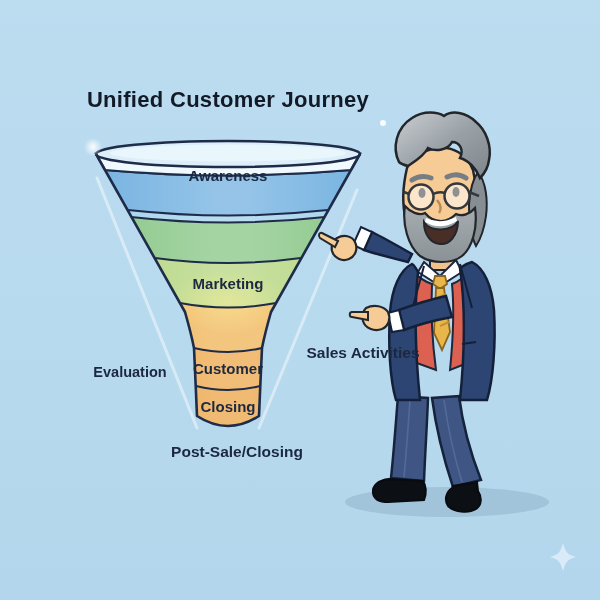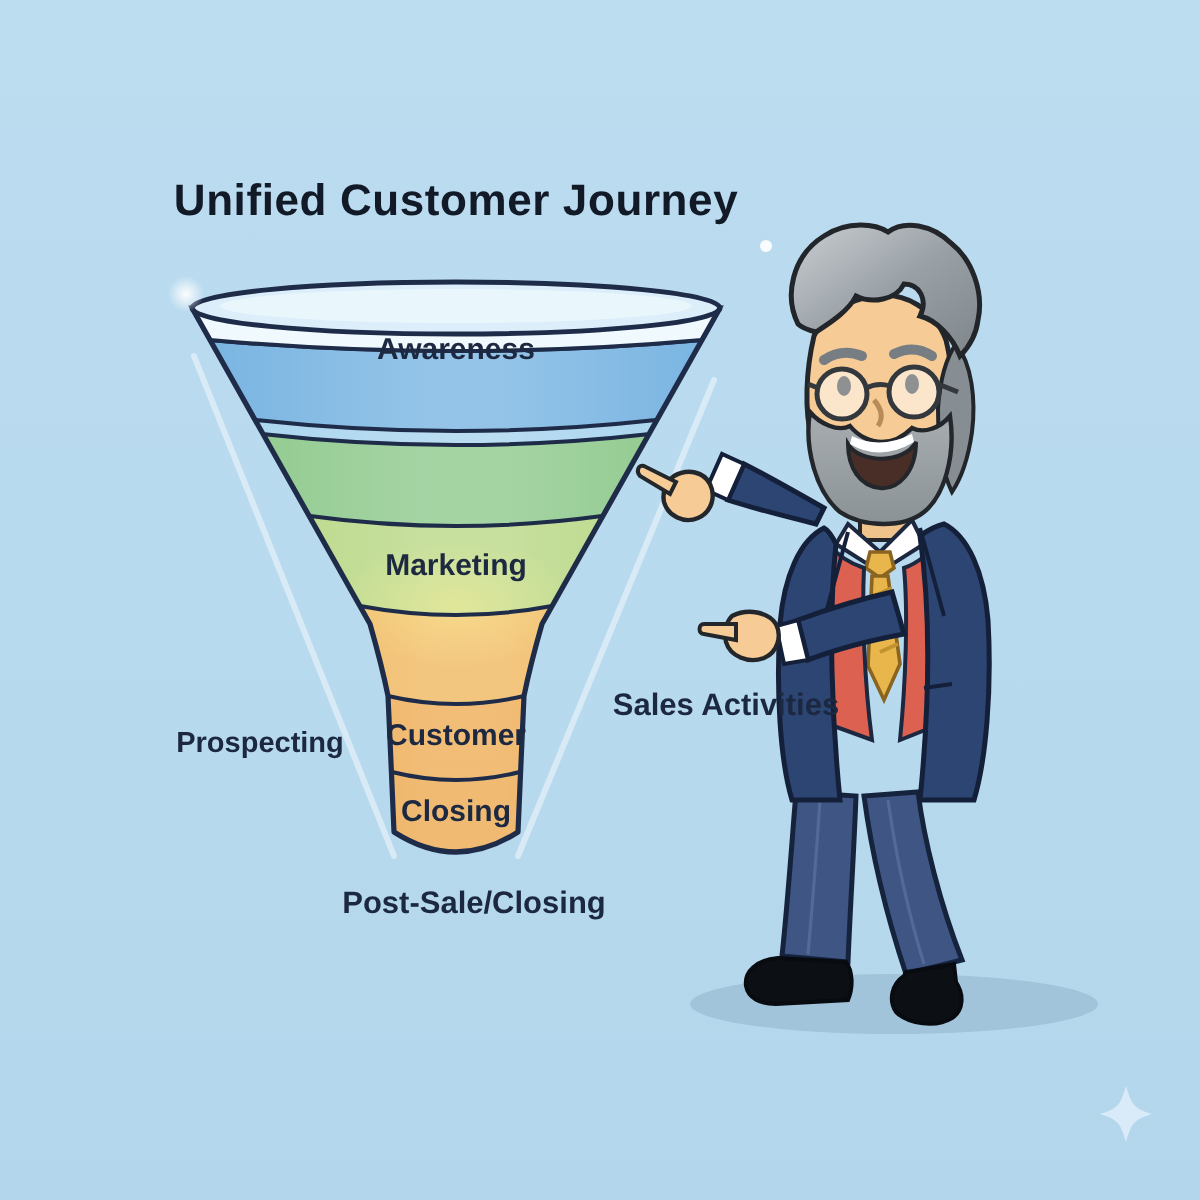--- a/index.html
+++ b/index.html
@@ -191,16 +191,16 @@
     </g>
   </svg>
 
   <div class="lbl title">Unified Customer Journey</div>
 
   <div class="lbl stg s-awareness">Awareness</div>
   <div class="lbl stg s-evaluation">Marketing</div>
   <div class="lbl stg s-proposal">Customer</div>
   <div class="lbl stg s-closing">Closing</div>
 
-  <div class="lbl negotiation">Prospecting</div>
+  <div class="lbl negotiation">Evaluation</div>
   <div class="lbl sales">Sales Activities</div>
   <div class="lbl postsale">Post-Sale/Closing</div>
 </div>
 
 </body></html>

